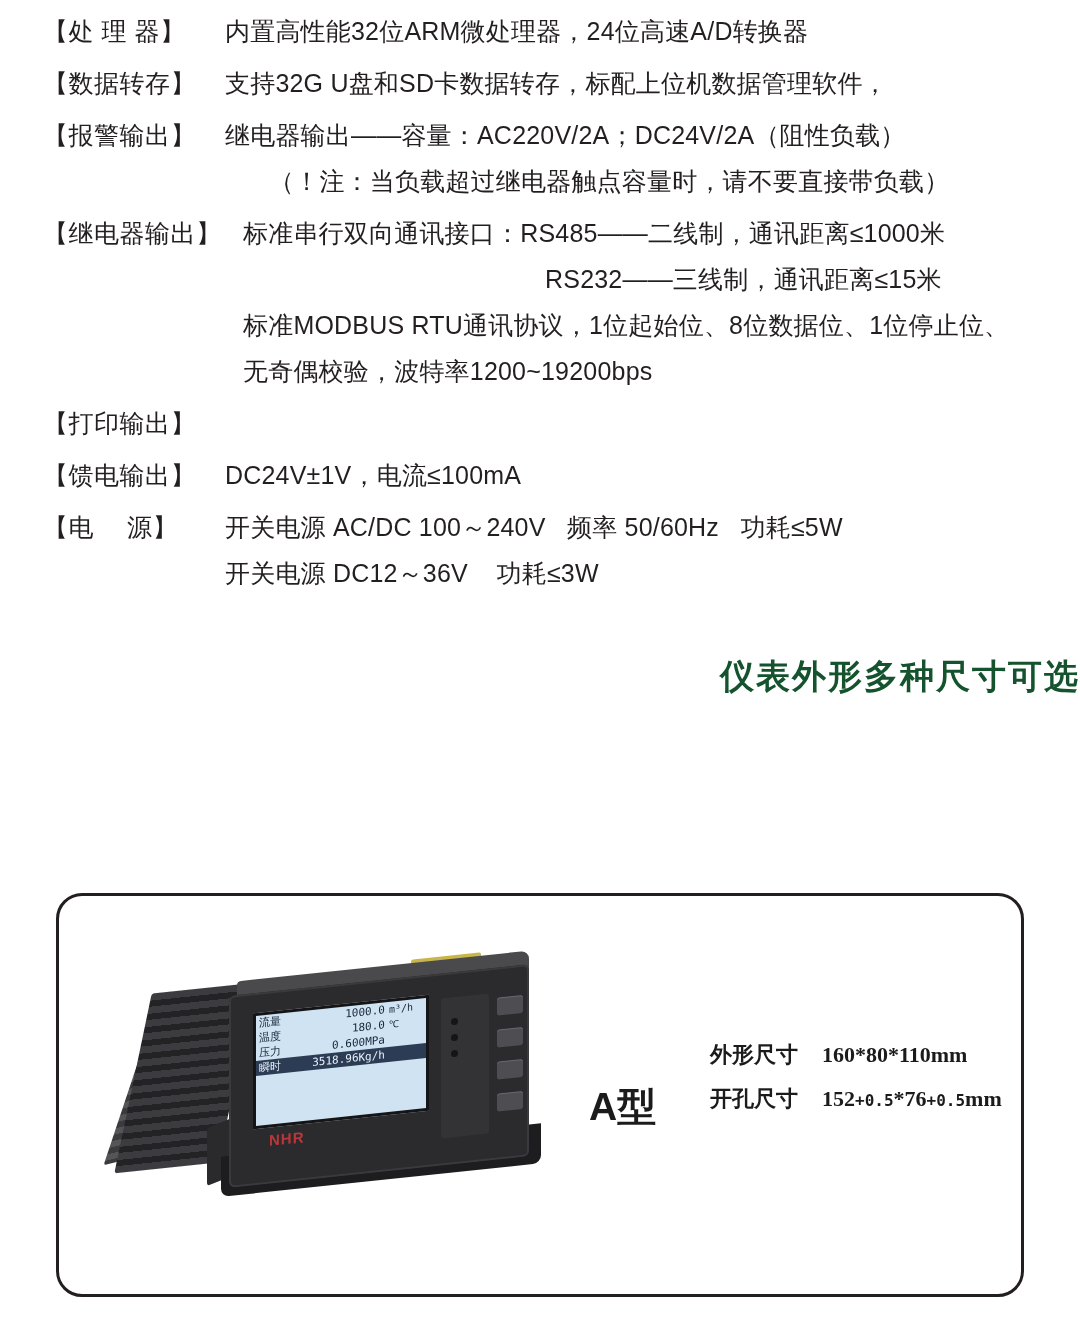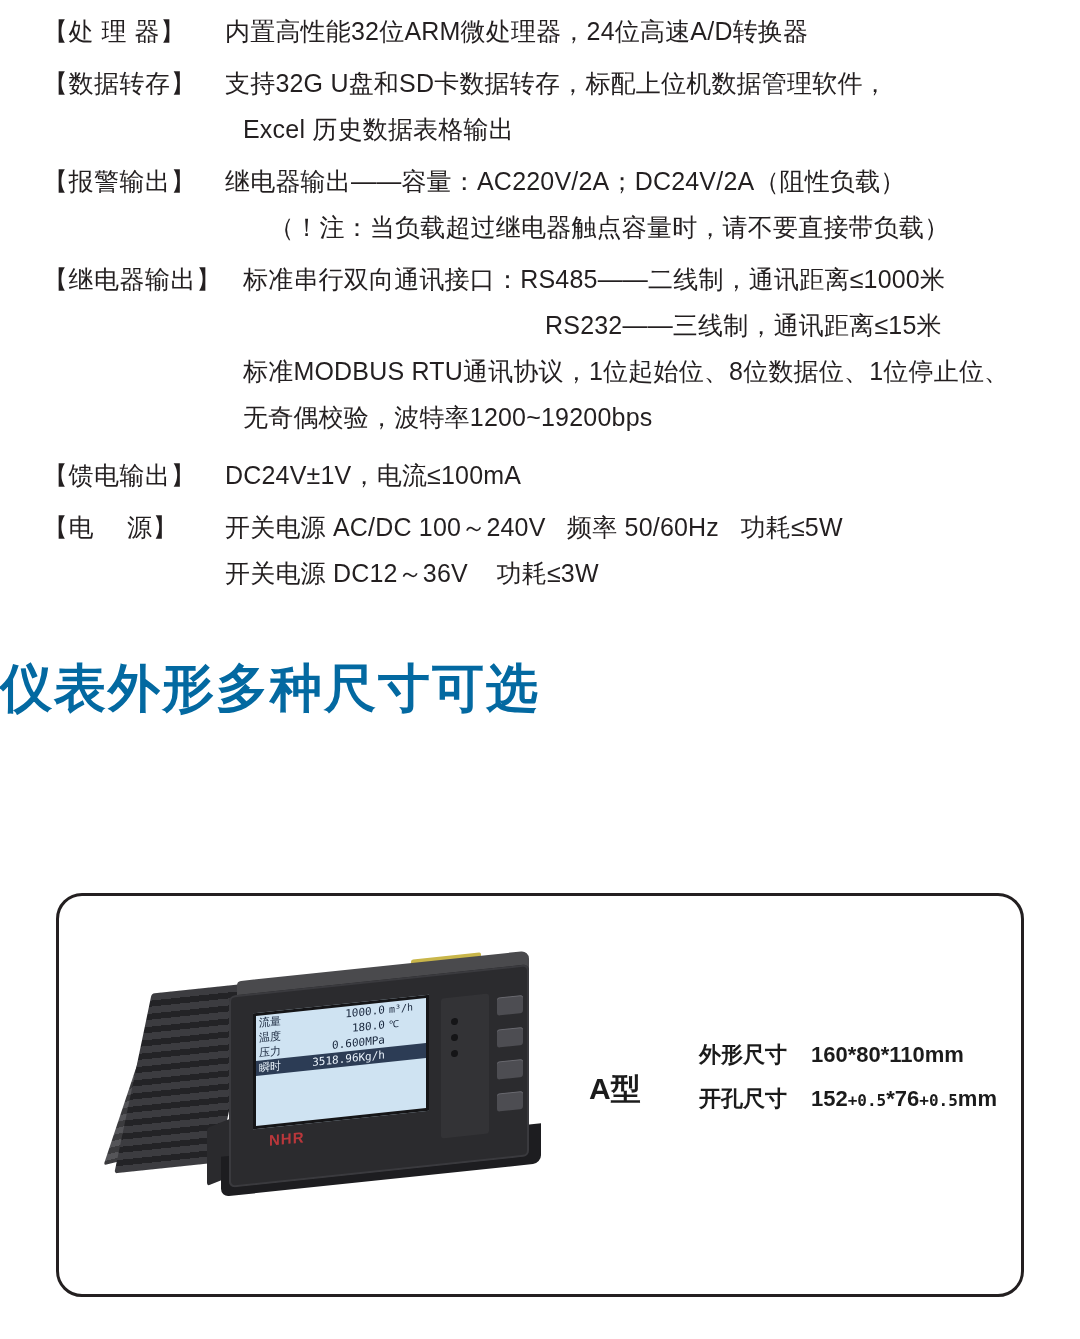--- a/index.html
+++ b/index.html
@@ -40,27 +40,27 @@
     font-size: 25px;
     line-height: 46px;
     white-space: pre;
     letter-spacing: 0.2px;
   }
   .indent-1 { padding-left: 18px; }
   .indent-2 { padding-left: 44px; }
   .indent-3 { padding-left: 320px; }
 
   .section-title {
-    text-align: left;
-    font-size: 52px;
+    text-align: right;
+    font-size: 34px;
     font-weight: bold;
     letter-spacing: 2px;
     margin-top: 58px;
     margin-bottom: 34px;
-    color: #0369a1;
+    color: #14532d;
   }
 
   .product-card {
     position: absolute;
     left: 56px;
     top: 893px;
     width: 968px;
     height: 404px;
     border: 3px solid #231f20;
     border-radius: 26px;
@@ -216,41 +216,41 @@
     width: 40px;
     height: 58px;
     background: #2a2a2d;
     transform: skewY(-22deg);
     border-radius: 3px;
   }
 
   .model-label {
     position: absolute;
     left: 530px;
-    top: 173px;
-    font-size: 30px;
+    top: 184px;
+    font-size: 39px;
     font-weight: bold;
     color: #1b1b1b;
   }
   .dims {
     position: absolute;
     left: 640px;
     top: 144px;
   }
   .dim-row {
     display: flex;
     align-items: baseline;
     margin-bottom: 14px;
     font-size: 22px;
     font-weight: bold;
     color: #1b1b1b;
     white-space: pre;
   }
-  .dim-label { width: 112px; flex: 0 0 112px; }
-  .dim-val { font-family: Liberation Sans, sans-serif; }
+  .dim-label { width: 112px; flex: 0 0 112px; margin-left: 11px; }
+  .dim-val { font-family: Liberation Serif, serif; }
   .sup {
     font-size: 16px;
     vertical-align: super;
     font-family: "DejaVu Sans Mono", monospace;
   }
 </style>
 </head>
 <body>
 
 <div class="specs">
@@ -259,21 +259,20 @@
     <div class="spec-key">【处 理 器】</div>
     <div class="spec-values">
       <div class="spec-line">内置高性能32位ARM微处理器，24位高速A/D转换器</div>
     </div>
   </div>
 
   <div class="spec-row">
     <div class="spec-key">【数据转存】</div>
     <div class="spec-values">
       <div class="spec-line">支持32G U盘和SD卡数据转存，标配上位机数据管理软件，</div>
-      <div class="spec-line indent-1">Excel 历史数据表格输出</div>
     </div>
   </div>
 
   <div class="spec-row">
     <div class="spec-key">【报警输出】</div>
     <div class="spec-values">
       <div class="spec-line">继电器输出——容量：AC220V/2A；DC24V/2A（阻性负载）</div>
       <div class="spec-line indent-2">（！注：当负载超过继电器触点容量时，请不要直接带负载）</div>
     </div>
   </div>
@@ -282,20 +281,21 @@
     <div class="spec-key">【继电器输出】</div>
     <div class="spec-values">
       <div class="spec-line indent-1">标准串行双向通讯接口：RS485——二线制，通讯距离≤1000米</div>
       <div class="spec-line indent-3">RS232——三线制，通讯距离≤15米</div>
       <div class="spec-line indent-1">标准MODBUS RTU通讯协议，1位起始位、8位数据位、1位停止位、</div>
       <div class="spec-line indent-1">无奇偶校验，波特率1200~19200bps</div>
     </div>
   </div>
 
   <div class="spec-row">
+    <div class="spec-key">【打印输出】</div>
   </div>
 
   <div class="spec-row">
     <div class="spec-key">【馈电输出】</div>
     <div class="spec-values">
       <div class="spec-line">DC24V±1V，电流≤100mA</div>
     </div>
   </div>
 
   <div class="spec-row">

